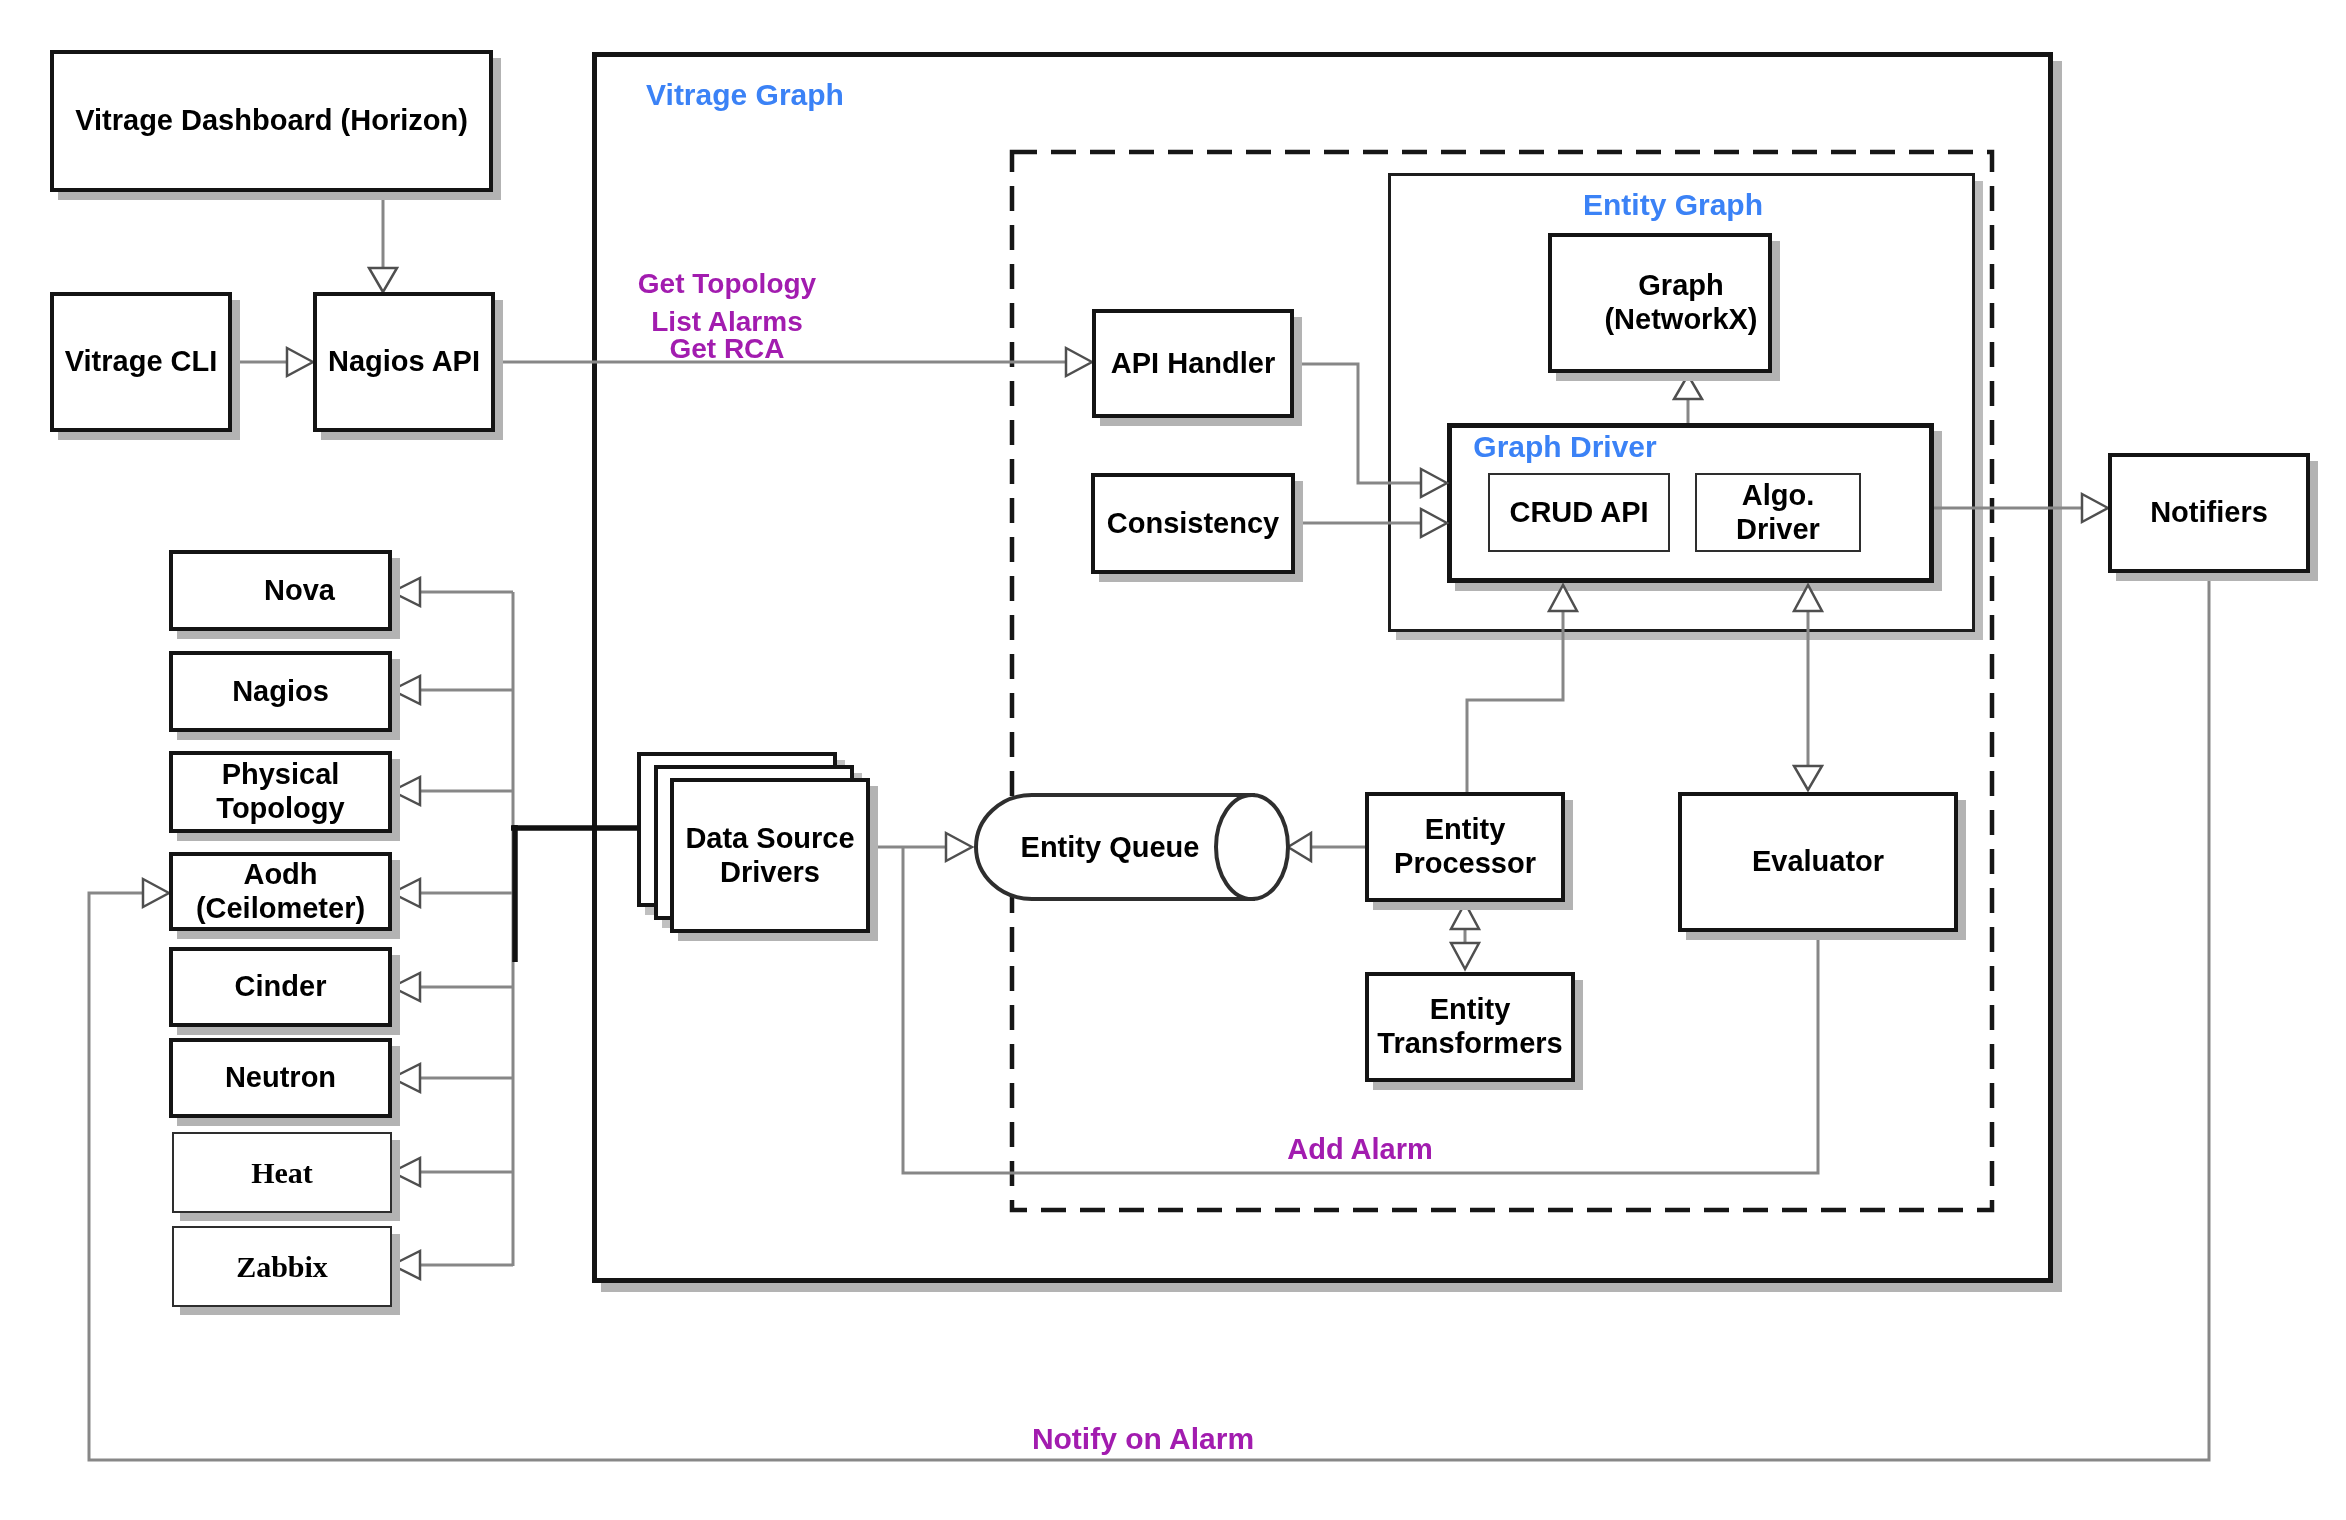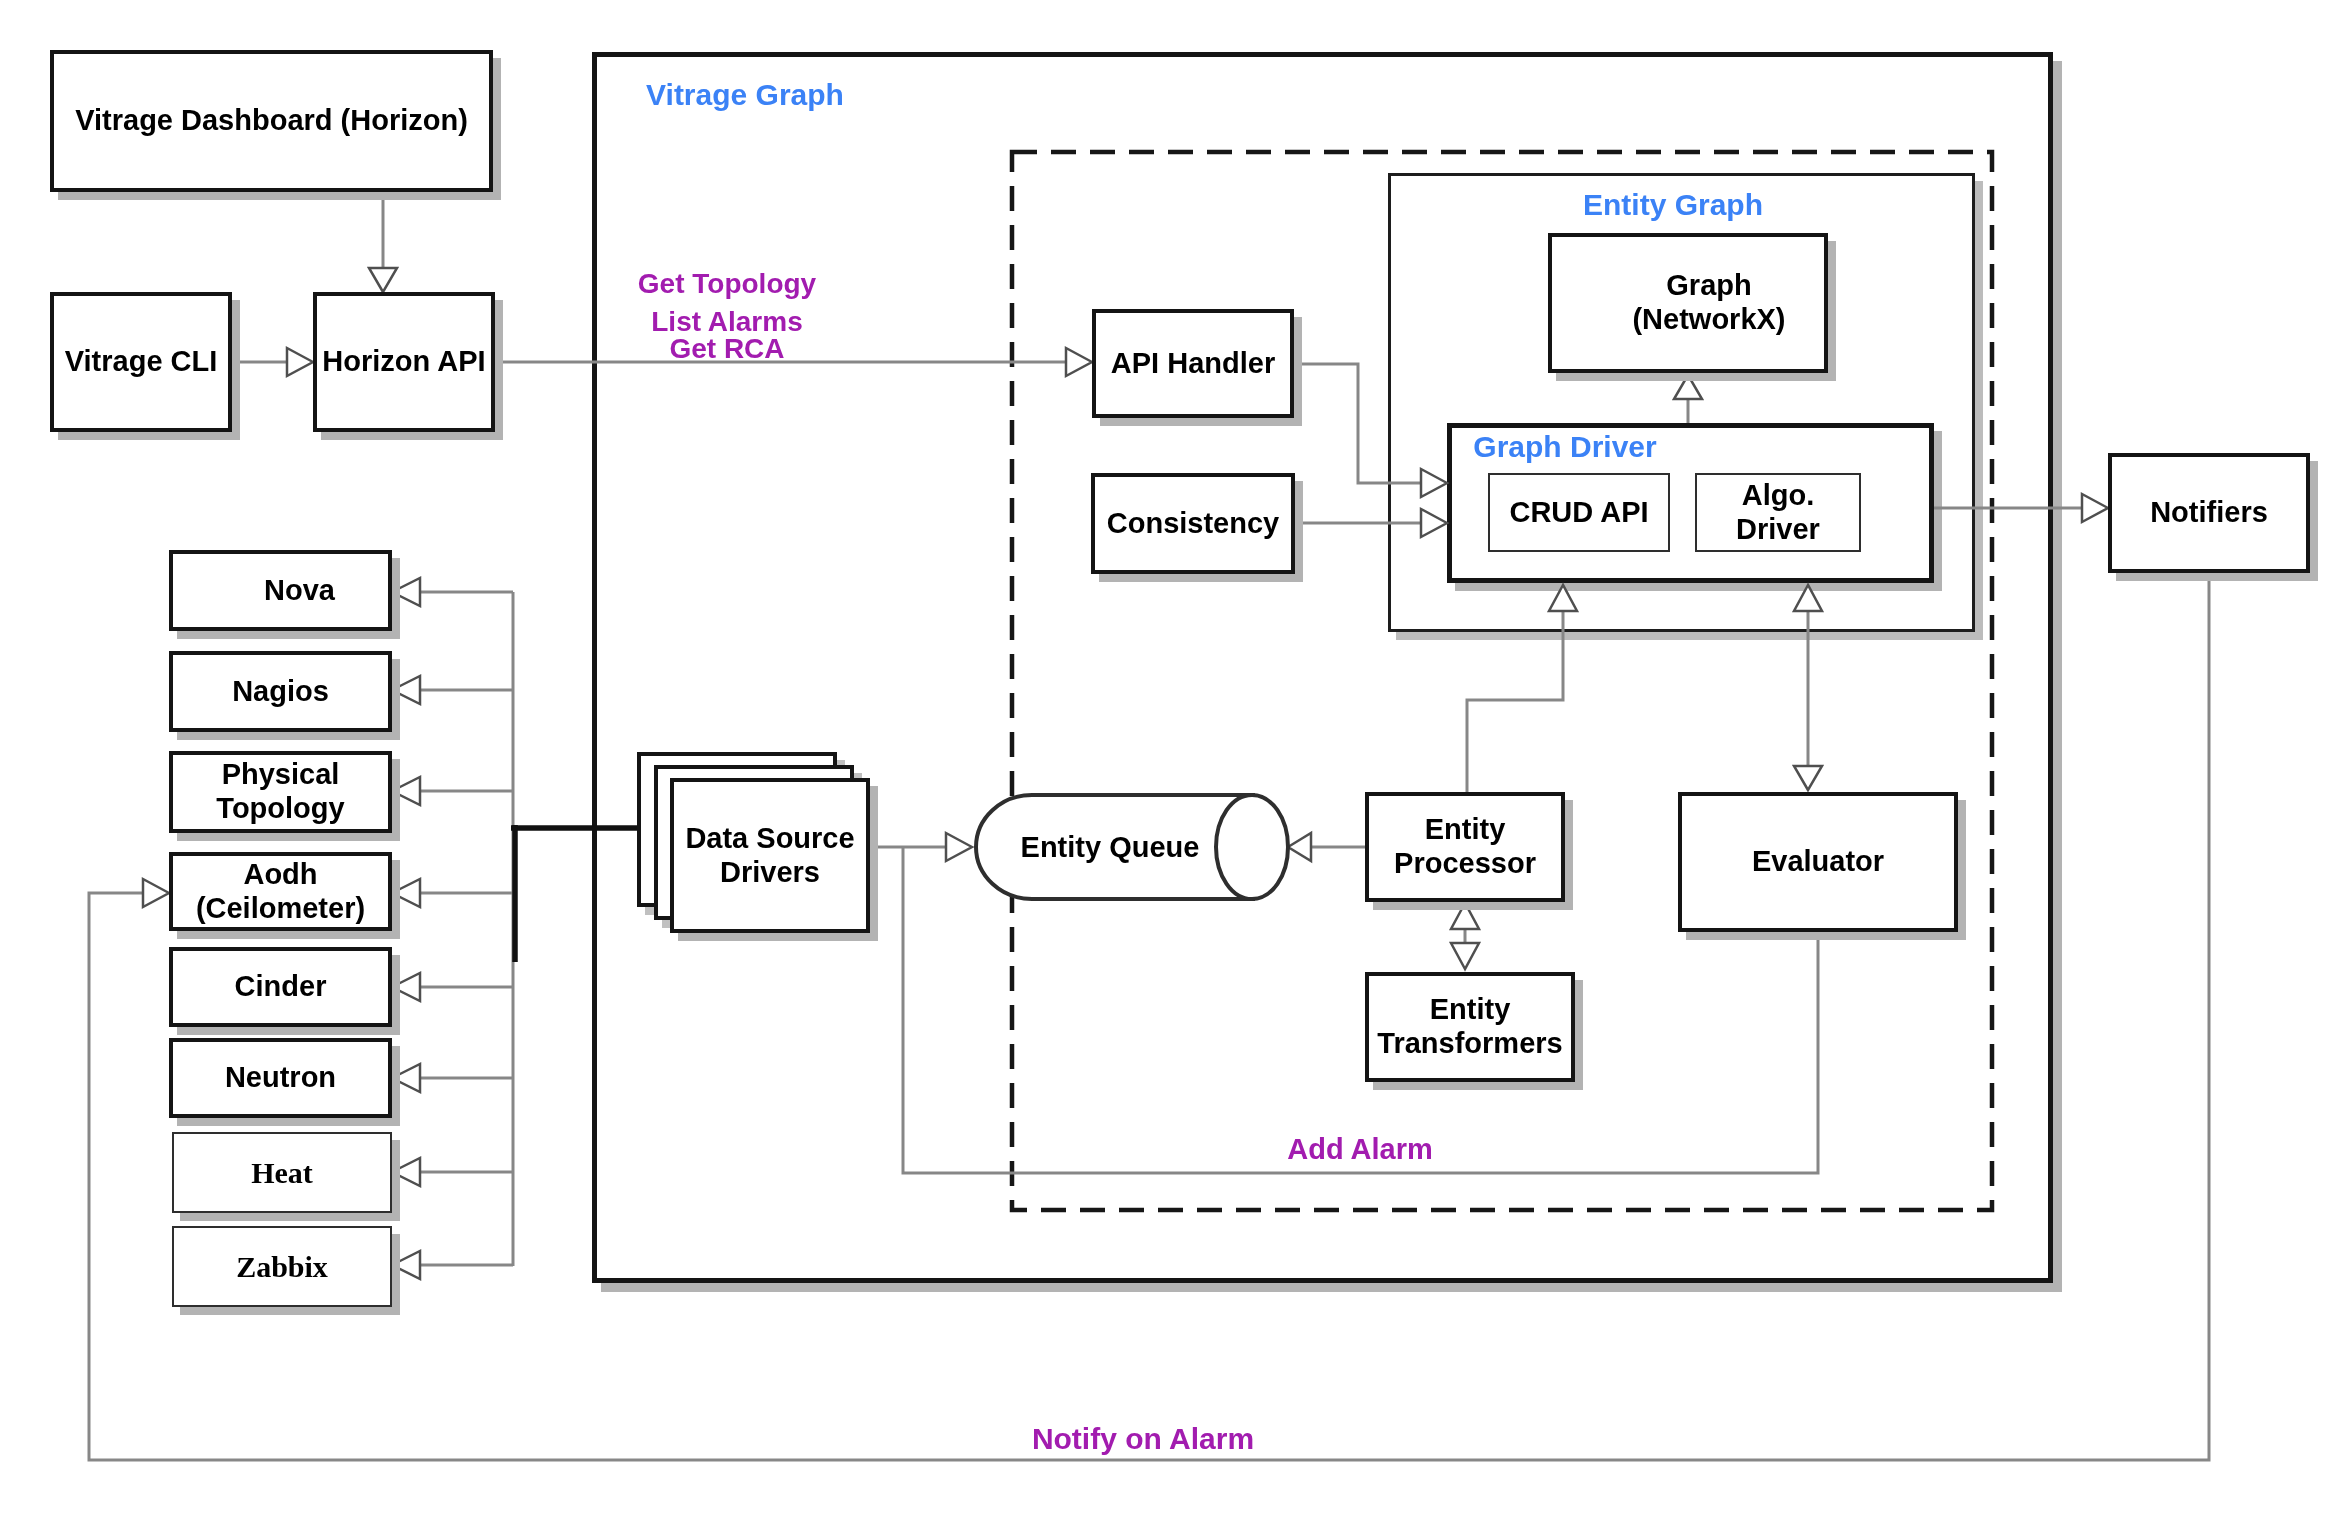--- a/index.html
+++ b/index.html
@@ -104,24 +104,24 @@
       <path d="M392,893 L420,879 L420,907 Z"></path>
       <path d="M392,987 L420,973 L420,1001 Z"></path>
       <path d="M392,1078 L420,1064 L420,1092 Z"></path>
       <path d="M392,1172 L420,1158 L420,1186 Z"></path>
       <path d="M392,1265 L420,1251 L420,1279 Z"></path>
     </g>
   </svg>
 
   <div class="box" style="left:50px;top:50px;width:443px;height:142px;">Vitrage Dashboard (Horizon)</div>
   <div class="box" style="left:50px;top:292px;width:182px;height:140px;">Vitrage CLI</div>
-  <div class="box" style="left:313px;top:292px;width:182px;height:140px;">Horizon API</div>
+  <div class="box" style="left:313px;top:292px;width:182px;height:140px;">Nagios API</div>
   <div class="box" style="left:1092px;top:309px;width:202px;height:109px;">API Handler</div>
   <div class="box" style="left:1091px;top:473px;width:204px;height:101px;">Consistency</div>
-  <div class="box" style="left:1548px;top:233px;width:280px;height:140px;padding-left:44px;">Graph (NetworkX)</div>
+  <div class="box" style="left:1548px;top:233px;width:224px;height:140px;padding-left:44px;">Graph (NetworkX)</div>
   <div class="box thin" style="left:1488px;top:473px;width:182px;height:79px;box-shadow:none;">CRUD API</div>
   <div class="box thin" style="left:1695px;top:473px;width:166px;height:79px;box-shadow:none;">Algo. Driver</div>
   <div class="box" style="left:1365px;top:792px;width:200px;height:110px;">Entity Processor</div>
   <div class="box" style="left:1365px;top:972px;width:210px;height:110px;">Entity Transformers</div>
   <div class="box" style="left:1678px;top:792px;width:280px;height:140px;">Evaluator</div>
   <div class="box" style="left:2108px;top:453px;width:202px;height:120px;">Notifiers</div>
 
   <div class="box noshadow" style="left:637px;top:752px;width:200px;height:155px;border-width:4px;"></div>
   <div class="box noshadow" style="left:654px;top:765px;width:200px;height:155px;border-width:4px;"></div>
   <div class="box" style="left:670px;top:778px;width:200px;height:155px;">Data Source Drivers</div>

